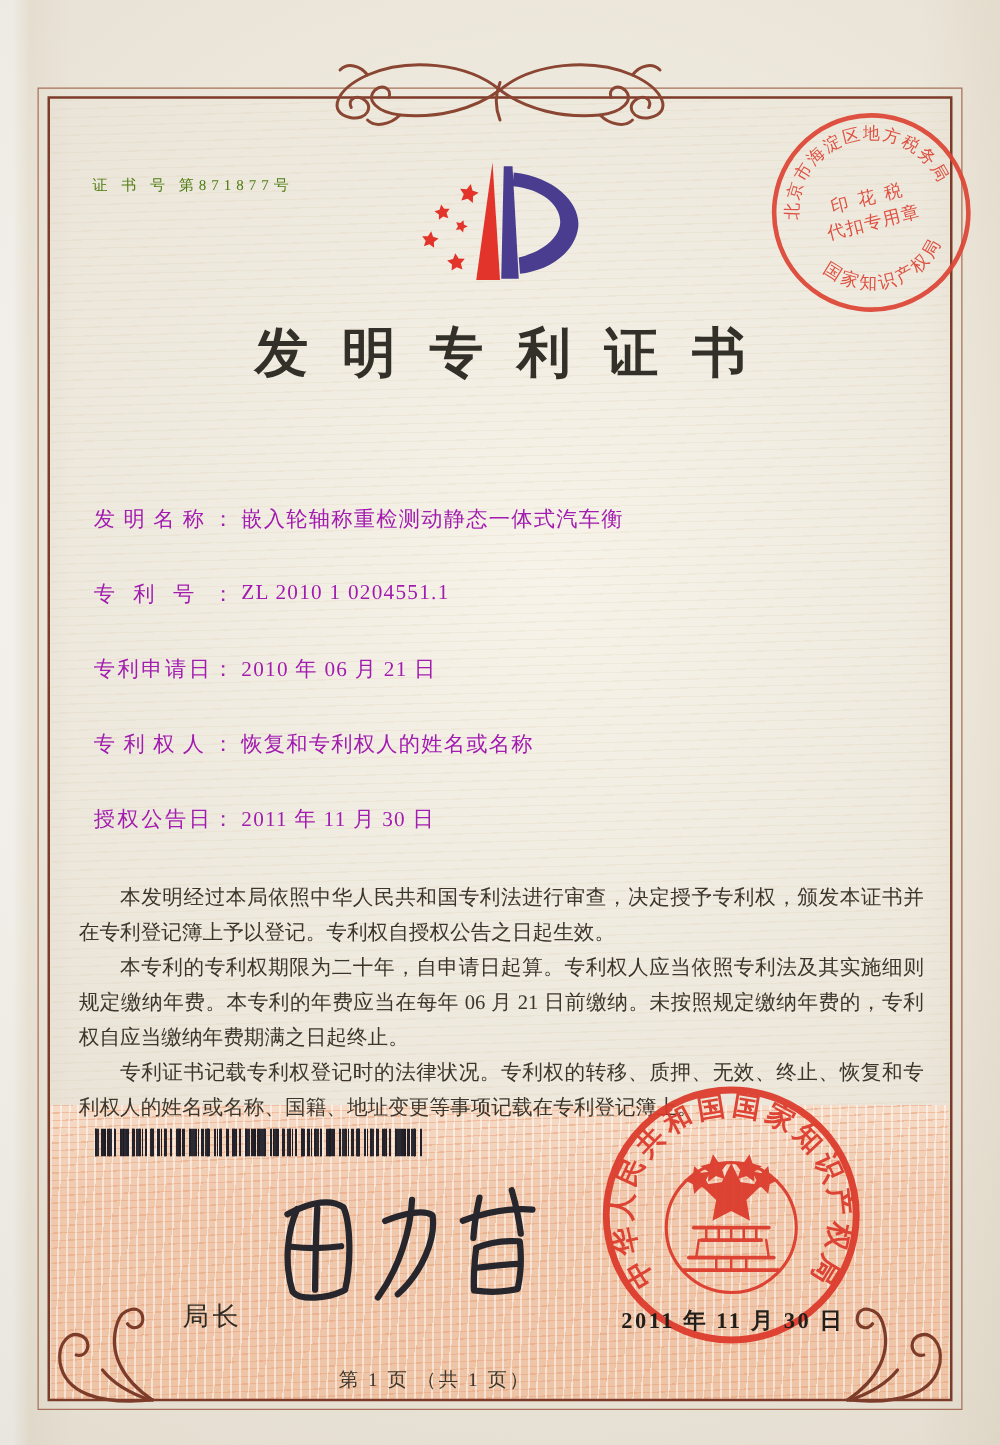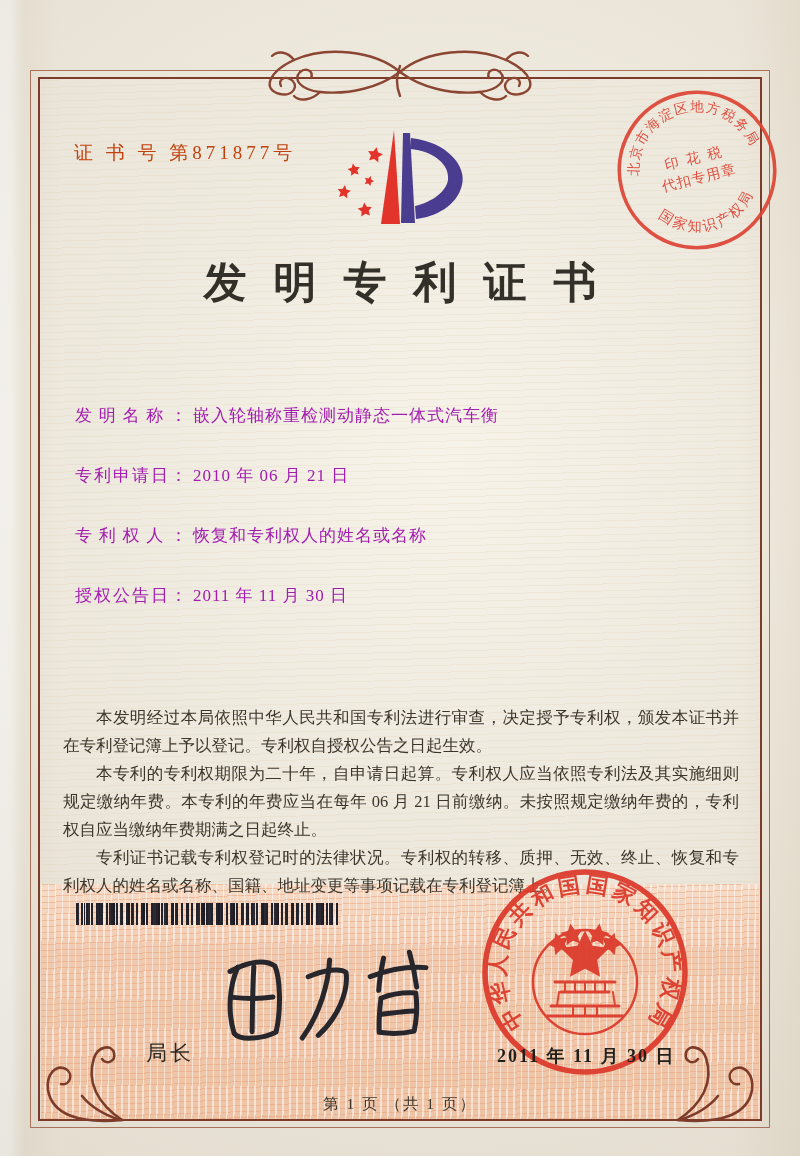--- a/index.html
+++ b/index.html
@@ -27,21 +27,21 @@
       repeating-linear-gradient(91deg, rgba(255,255,255,.5) 0 1.5px, rgba(0,0,0,0) 1.5px 7px),
       repeating-linear-gradient(178deg, rgba(233,162,122,.55) 0 1px, rgba(0,0,0,0) 1px 6px),
       linear-gradient(#f6dcc8, #f0c9ae 30%, #eec4a6);
   }
   .texture-top{
     position:absolute; left:41px; top:80px; width:718px; height:804px;
     background:repeating-linear-gradient(178.5deg, rgba(210,190,150,.14) 0 1px, rgba(0,0,0,0) 1px 7px);
   }
   .cert-no{
     position:absolute; left:74px; top:140px;
-    font-size:19px; letter-spacing:4px; color:#c2410c;
+    font-size:12px; letter-spacing:4px; color:#4d7c0f;
   }
   .logo{ position:absolute; left:323px; top:122px; width:152px; height:120px; }
   .stamp-seal{
     position:absolute; left:613px; top:86px; width:168px; height:168px;
     transform:rotate(-14deg); opacity:.92;
   }
   .title{
     position:absolute; left:0; top:254px; width:800px;
     text-align:center; font-size:43px; font-weight:bold; color:#33302a;
     letter-spacing:27px; text-indent:27px;
@@ -69,21 +69,21 @@
     position:absolute; left:146px; top:995px; font-size:21px; color:#2e2a24; letter-spacing:3px;margin-top:44px;
   }
   .sig-svg{ position:absolute; left:205px; top:942px; width:250px; height:115px; transform:rotate(-2deg); }
   .sr-only{ position:absolute; width:1px; height:1px; overflow:hidden; clip:rect(0 0 0 0); }
   .big-seal{ position:absolute; left:477px; top:864px; width:216px; height:216px; opacity:.93; }
   .issue-date{
     position:absolute; left:497px; top:1044px; font-size:18px; font-weight:bold;
     color:#221f1b; letter-spacing:2px;
   }
   .footer{
-    position:absolute; left:0; top:1094px; width:800px; text-align:center;
+    position:absolute; left:0; top:1094px; width:696px; text-align:center;
     font-size:15.5px; color:#3c362c; letter-spacing:2px;
   }
   .ornament-top{ position:absolute; left:248px; top:42px; width:304px; height:62px; }
   .corner-bl{ position:absolute; left:32px; top:1040px; width:96px; height:86px; }
   .corner-br{ position:absolute; left:672px; top:1040px; width:96px; height:86px; transform:scaleX(-1); }
 </style>
 </head>
 <body>
 
 <div class="texture-top"></div>
@@ -152,20 +152,23 @@
   <text font-size="13.5" fill="#dd4434" letter-spacing="2">
     <textPath href="#arcBot" startOffset="50%" text-anchor="middle">国家知识产权局</textPath>
   </text>
 </svg>
 
 <div class="title">发明专利证书</div>
 
 <div class="fields">
   <div class="field">
     <span class="flabel">发明名称：</span><span class="fvalue">嵌入轮轴称重检测动静态一体式汽车衡</span>
+  </div>
+  <div class="field">
+    <span class="flabel">专利号：</span><span class="fvalue">ZL 2010 1 0204551.1</span>
   </div>
   <div class="field">
     <span class="flabel">专利申请日：</span><span class="fvalue">2010 年 06 月 21 日</span>
   </div>
   <div class="field">
     <span class="flabel">专利权人：</span><span class="fvalue">恢复和专利权人的姓名或名称</span>
   </div>
   <div class="field">
     <span class="flabel">授权公告日：</span><span class="fvalue">2011 年 11 月 30 日</span>
   </div>

